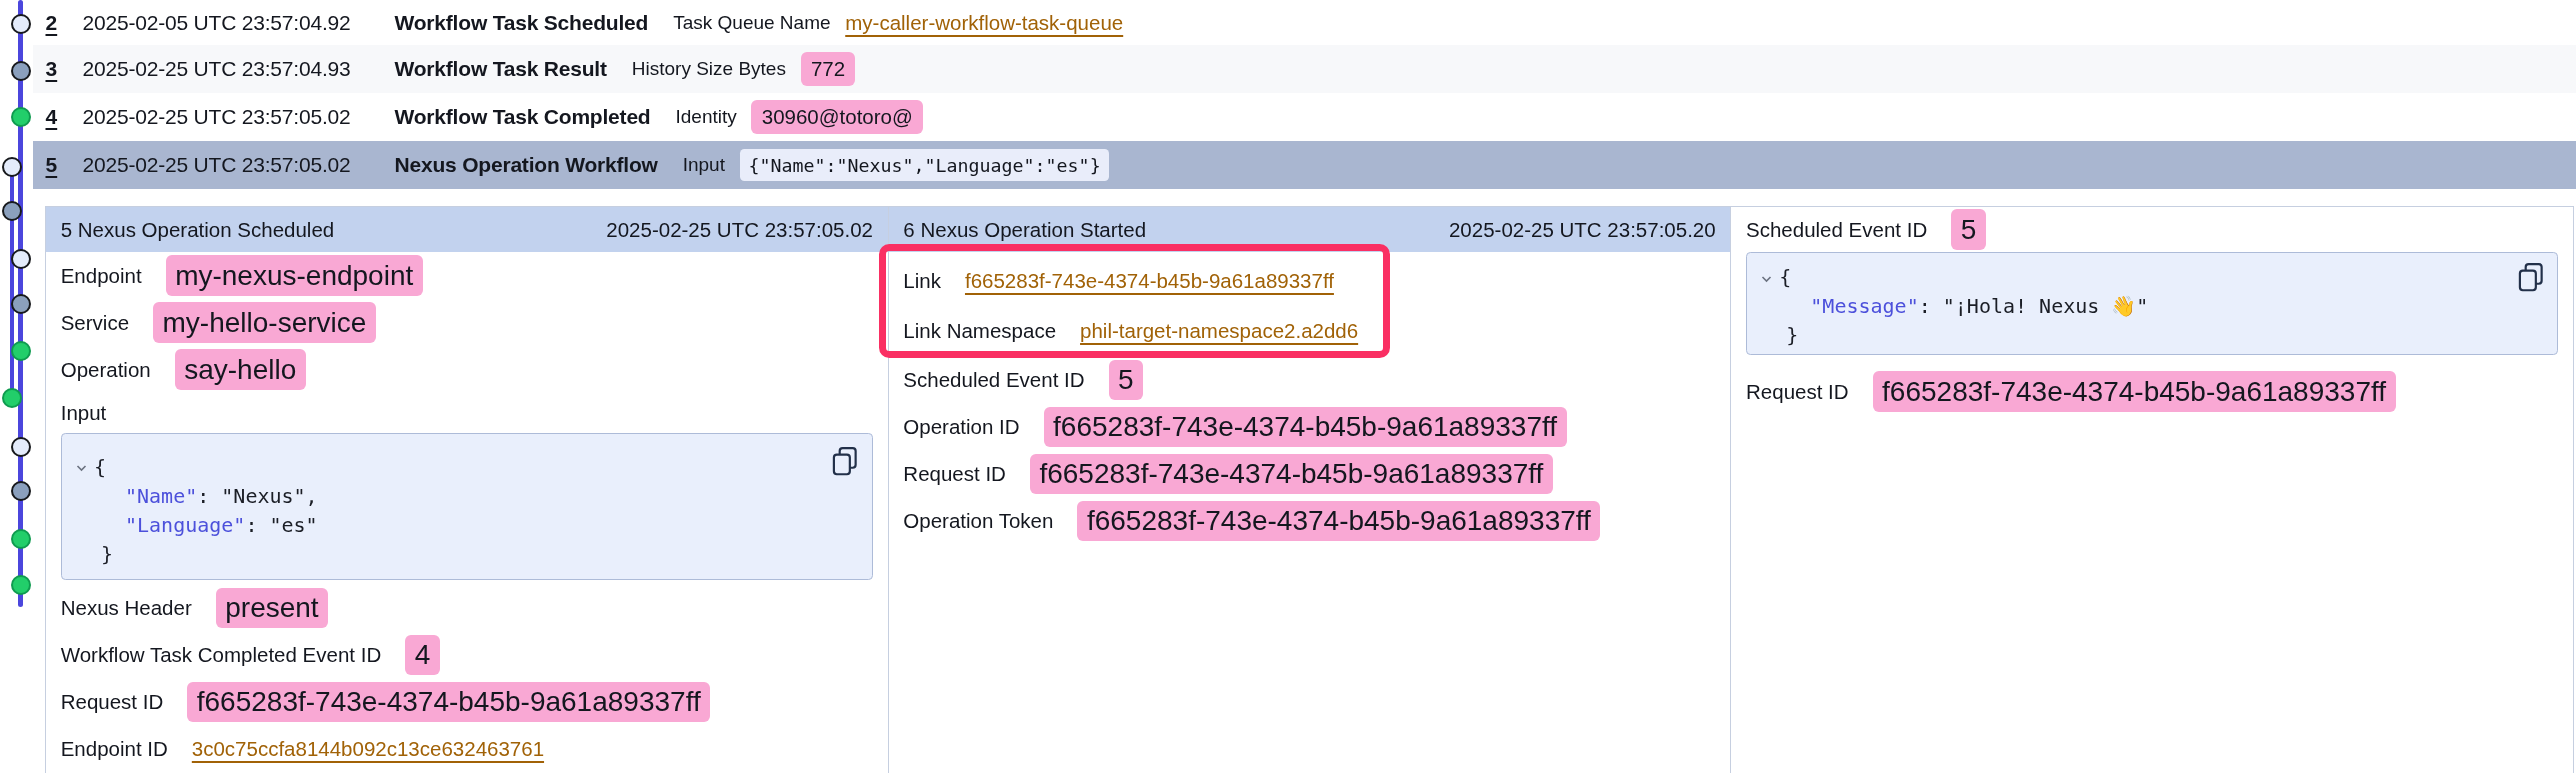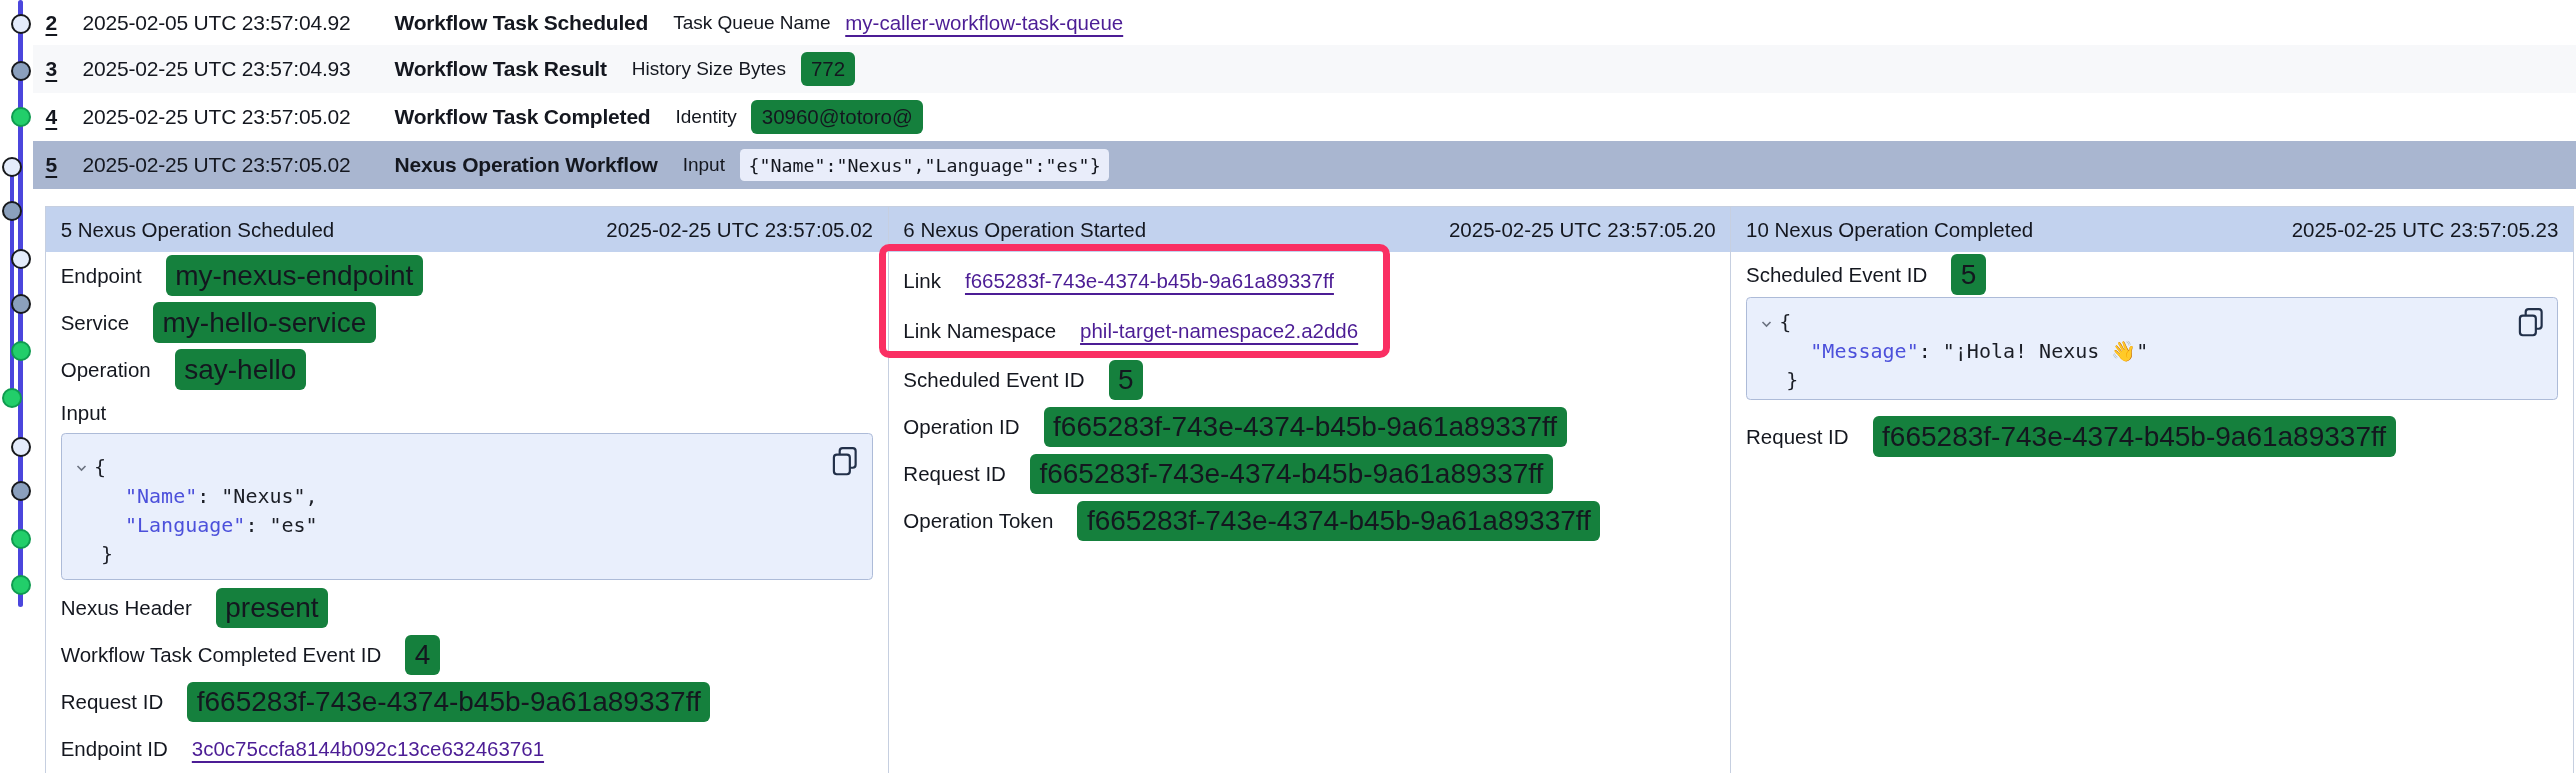--- a/index.html
+++ b/index.html
@@ -22,22 +22,22 @@
   .event-row { position:absolute; left:0; width:100%; display:flex; align-items:center; padding-left:12.5px; cursor:pointer; }
   .row-2 { top:0;    height:45px; }
   .row-3 { top:45px; height:48px; background:#f7f8fa; }
   .row-4 { top:93px;height:48px; }
   .row-5 { top:141px;height:48px; background:#a9b6d0; }
   .row-num { width:37px; flex:none; }
   .row-num a { font-size:21px; font-weight:600; color:#14171f; text-decoration:underline; text-underline-offset:4.4px; }
   .row-ts  { width:312px; flex:none; font-size:21px; letter-spacing:-0.2px; }
   .row-name{ font-size:21px; font-weight:700; margin-right:25px; letter-spacing:-0.2px; }
   .row-attr-label { font-size:19px; margin-right:14.7px; }
-  .value-link { font-size:20.5px; color:#4c1d95; text-decoration:underline; text-underline-offset:5.1px; text-decoration-thickness:1.5px; }
-  .badge { display:inline-block; background:#15803d; border-radius:5.9px; padding:5.1px 10.3px; font-size:20.5px; }
+  .value-link { font-size:20.5px; color:#a16207; text-decoration:underline; text-underline-offset:5.1px; text-decoration-thickness:1.5px; }
+  .badge { display:inline-block; background:#f9a8d4; border-radius:5.9px; padding:5.1px 10.3px; font-size:20.5px; }
   .badge-mono-light { display:inline-block; background:#e9edfa; border-radius:4.4px; padding:5.9px 8.8px;
                       font-family:"DejaVu Sans Mono", monospace; font-size:18.3px; }
 
   
   .panel { position:absolute; left:45px; top:198px; width:2529px; height:571px;
            background:#ffffff; border:1.5px solid #c6cfe0; display:flex; z-index:1;margin-top:8px; }
   .col { flex:1 1 0; min-width:0; }
   .col + .col { border-left:1.5px solid #c6cfe0; }
   .col-header { height:45px; background:#c2d2ee; display:flex; align-items:center;
                 justify-content:space-between; padding:0 14.7px; font-size:20.5px; }
@@ -211,24 +211,20 @@
         <span class="badge">f665283f-743e-4374-b45b-9a61a89337ff</span>
       </div>
       <div class="field">
         <span>Operation Token</span>
         <span class="badge">f665283f-743e-4374-b45b-9a61a89337ff</span>
       </div>
     </div>
   </div>
 
   <div class="col">
-    <div class="col-header">
-      <span>10 Nexus Operation Completed</span>
-      <span class="hdr-ts">2025-02-25 UTC 23:57:05.23</span>
-    </div>
     <div class="col-body">
       <div class="field" style="height:45px;">
         <span>Scheduled Event ID</span>
         <span class="badge">5</span>
       </div>
 
       <div class="codeblock" style="height:103px; padding-top:10.3px; padding-bottom:10.3px;">
         <div class="line-open">
           <svg class="chev" viewBox="0 0 24 24" fill="none" stroke="#6b7280" stroke-width="2.4">
               <polyline points="6,9 12,15 18,9"></polyline>

